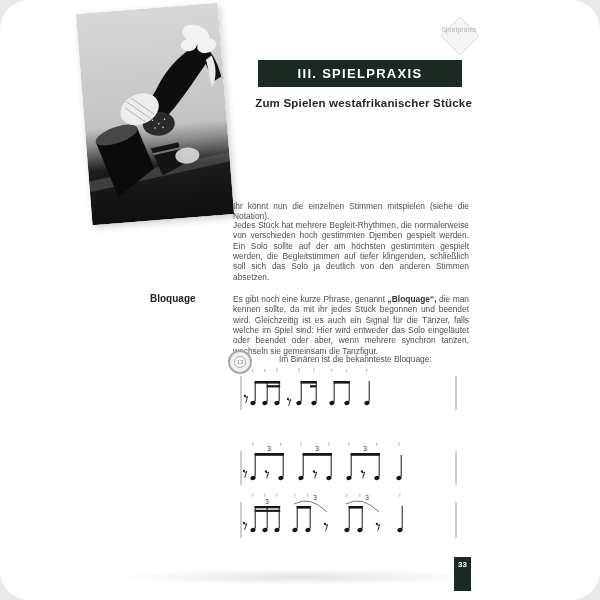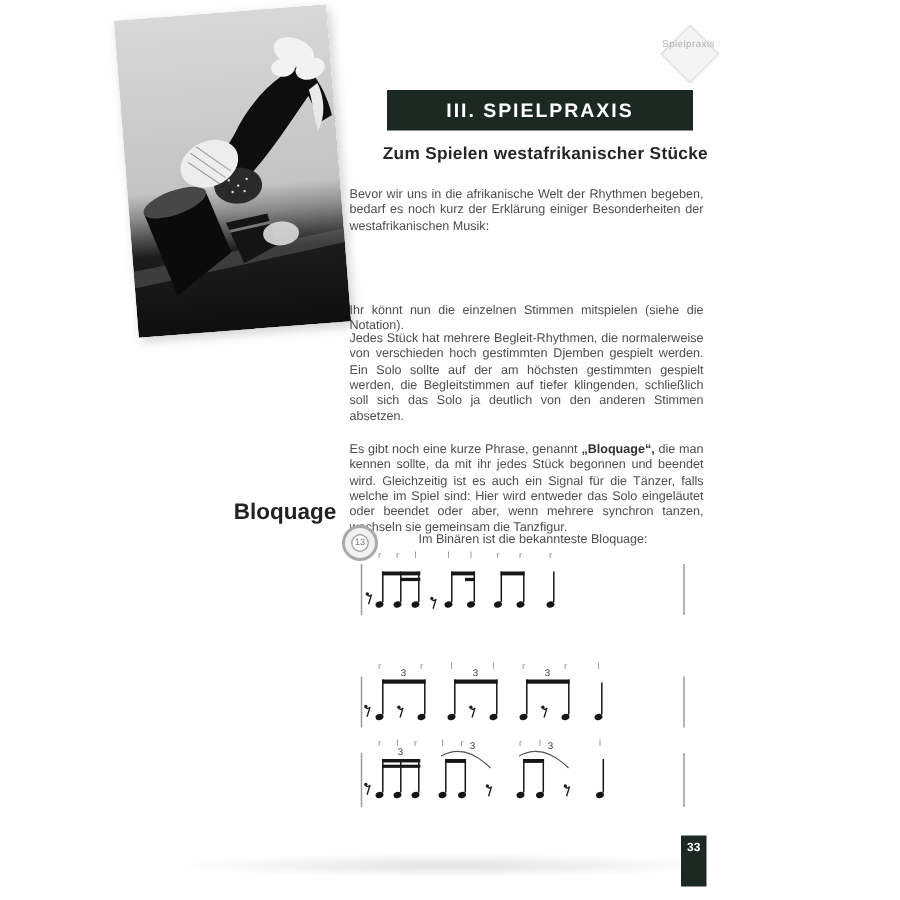--- a/index.html
+++ b/index.html
@@ -1,39 +1,39 @@
 <!DOCTYPE html>
 <html><head>
 <meta charset="utf-8">
 <style>
   html,body{margin:0;padding:0;background:#e9e9e9;}
   .stage{position:relative;width:600px;height:600px;background:#ffffff;overflow:hidden;
-         font-family:"Liberation Sans",sans-serif;}
+         font-family:"Liberation Sans",sans-serif;border-radius:29px;}
   
   .photo{position:absolute;left:84px;top:8px;width:142px;height:212px;
          transform:rotate(-4.5deg);box-shadow:2px 3px 7px rgba(0,0,0,.18);}
   .photo svg{display:block;width:100%;height:100%;}
   
   .corner{position:absolute;left:428px;top:14px;width:62px;height:44px;}
   .corner .diamond{position:absolute;left:18px;top:8px;width:26px;height:26px;
         background:#f4f4f4;border:1px solid #e2e2e2;transform:rotate(45deg);}
   .corner .tab-label{position:absolute;left:0;top:12px;width:62px;text-align:center;
         font-size:6.5px;color:#adadad;letter-spacing:.3px;}
   
   .chapter-bar{position:absolute;left:258px;top:60px;width:204px;height:27px;
         display:flex;align-items:center;justify-content:center;}
   .chapter-bar span{color:#ffffff;font-weight:bold;font-size:13px;letter-spacing:1.3px;}
   .section-title{position:absolute;left:248px;top:97px;width:224px;text-align:right;
         font-size:11.5px;font-weight:bold;color:#262626;letter-spacing:.2px;}
   
   .para{position:absolute;left:233px;width:236px;font-size:8.4px;line-height:1.23;
         color:#4e4e4e;text-align:justify;}
   .para b{color:#333;}
-  .margin-label{position:absolute;left:150px;top:293px;width:80px;text-align:center;
-        font-size:15px;font-weight:bold;color:#222;margin-top:40px;}
+  .margin-label{position:absolute;left:150px;top:293px;width:80px;text-align:left;
+        font-size:10px;font-weight:bold;color:#222;}
   
   .cd{position:absolute;left:228px;top:350px;width:24px;height:24px;border-radius:50%;
       border:2px solid #a9a9a9;background:#f1f1f1;box-sizing:border-box;}
   .cd .inner{position:absolute;left:4px;top:4px;width:12px;height:12px;border-radius:50%;
       border:1px solid #a9a9a9;background:#fff;box-sizing:border-box;
       display:flex;align-items:center;justify-content:center;font-size:6px;color:#767676;}
   .caption{position:absolute;font-size:8.4px;color:#4e4e4e;padding-left:21px;}
   .staff{position:absolute;width:230px;height:56px;}
   .staff svg{display:block;width:100%;height:100%;}
   .st-letter{font-size:6px;fill:#8a8a8a;font-family:"Liberation Sans",sans-serif;}
@@ -108,21 +108,20 @@
   <div class="corner">
     <div class="diamond"></div>
     <div class="tab-label">Spielpraxis</div>
   </div>
 
   <div class="chapter-bar" style="background:#1c2822;">
     <span>III. SPIELPRAXIS</span>
   </div>
   <div class="section-title">Zum Spielen westafrikanischer Stücke</div>
 
-  <div class="para" style="top:124px">Bevor wir uns in die afrikanische Welt der Rhythmen begeben, bedarf es noch kurz der Erklärung einiger Besonderheiten der westafrikanischen Musik:</div>
   <div class="para" style="top:220px">Jedes Stück hat mehrere Begleit-Rhythmen, die normalerweise von verschieden hoch gestimmten Djemben gespielt werden. Ein Solo sollte auf der am höchsten gestimmten gespielt werden, die Begleitstimmen auf tiefer klingenden, schließlich soll sich das Solo ja deutlich von den anderen Stimmen absetzen.</div>
   <div class="para" style="top:201px">Ihr könnt nun die einzelnen Stimmen mitspielen (siehe die Notation).</div>
 
   <div class="margin-label">Bloquage</div>
   <div class="para" style="top:294px"><span>Es gibt noch eine kurze Phrase, genannt </span><b>„Bloquage“,</b><span> die man kennen sollte, da mit ihr jedes Stück begonnen und beendet wird. Gleichzeitig ist es auch ein Signal für die Tänzer, falls welche im Spiel sind: Hier wird entweder das Solo eingeläutet oder beendet oder aber, wenn mehrere synchron tanzen, wechseln sie gemeinsam die Tanzfigur.</span></div>
 
   <div class="cd">
     <div class="inner">13</div>
   </div>
 

